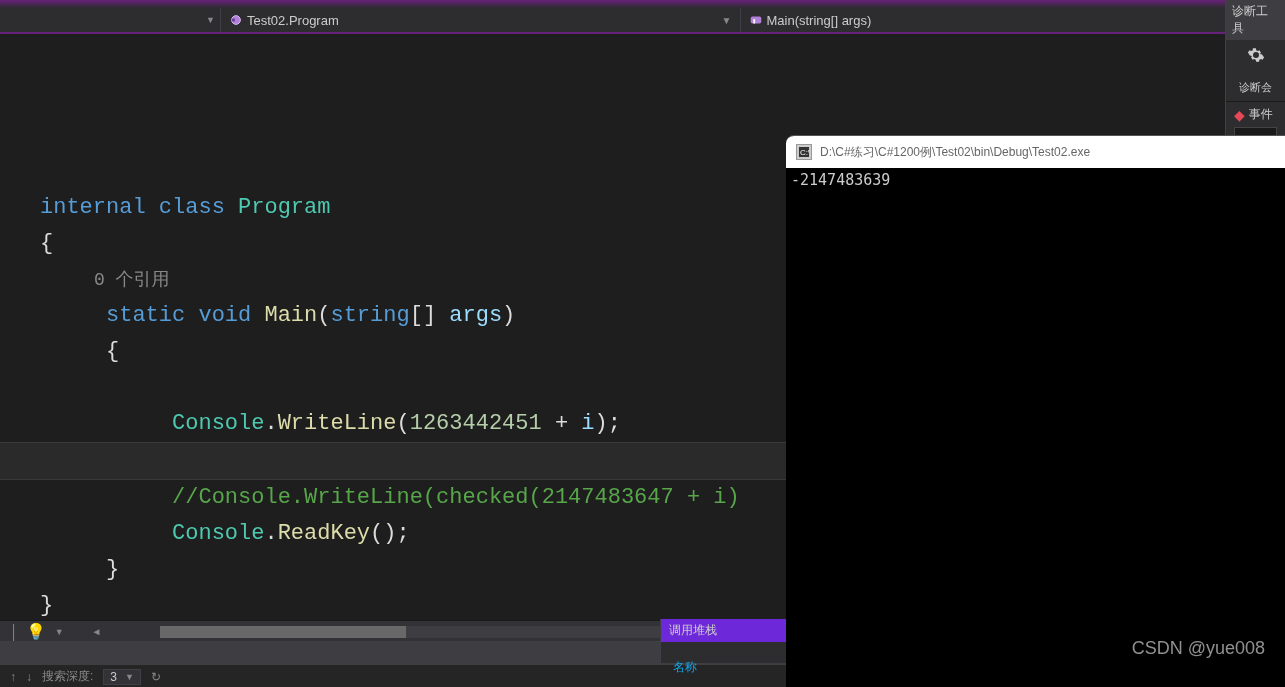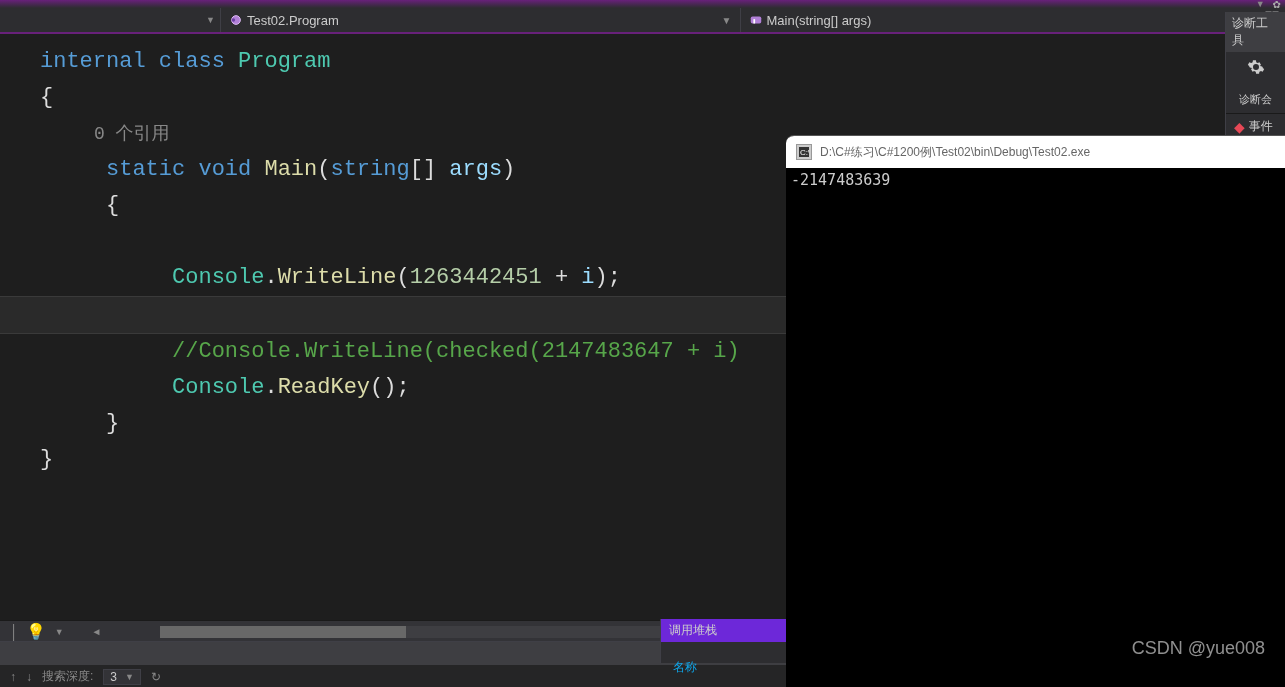--- a/index.html
+++ b/index.html
@@ -63,20 +63,21 @@
       color: #888;
       font-size: 10px;
     }
     .split-icon {
       padding: 0 6px;
       color: #aaa;
     }
     .main-area {
       display: flex;
       height: 590px;
+      align-items: flex-end;
     }
     .code-panel {
       width: 786px;
       background: #1e1e1e;
       position: relative;
     }
     .code-content {
       padding-left: 40px;
       padding-top: 10px;
       font-family: 'Consolas', 'Courier New', monospace;
@@ -137,21 +138,21 @@
     }
     .console-body {
       color: #ccc;
       font-family: 'Consolas', monospace;
       font-size: 15px;
       padding: 3px 5px;
     }
     .right-panel {
       position: absolute;
       right: 0;
-      top: 12px;
+      top: 0;
       width: 60px;
       height: 135px;
       background: #2d2d30;
       border-left: 1px solid #3f3f46;
       font-size: 12px;
       color: #ccc;
       z-index: 50;
     }
     .right-panel-header {
       background: #3e3e42;

